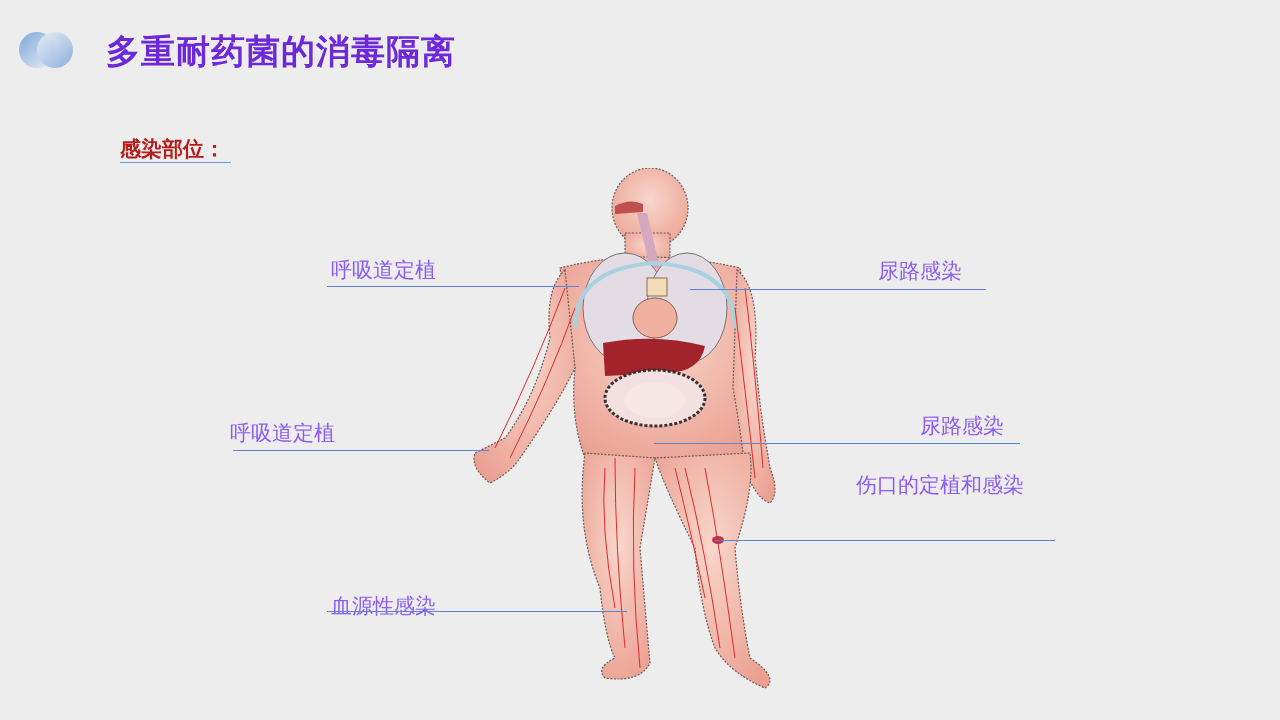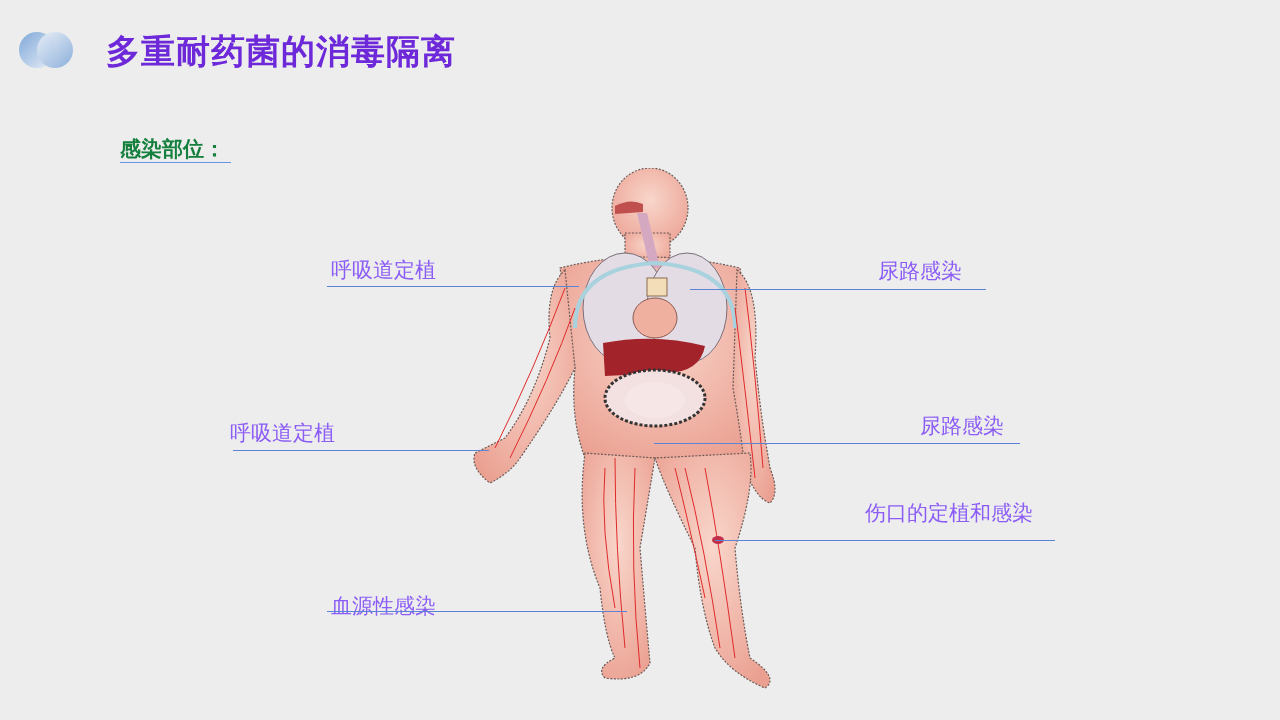--- a/index.html
+++ b/index.html
@@ -1,21 +1,21 @@
 <!DOCTYPE html>
 <html><head>
 <meta charset="utf-8">
 <style>
   html, body { margin:0; padding:0; }
   body { width:1280px; height:720px; background:#ededed; position:relative; overflow:hidden;
          font-family:"DejaVu Sans", "Liberation Sans", sans-serif; }
   .logo { position:absolute; left:18px; top:31px; width:56px; height:38px; }
   .title { position:absolute; left:100px; top:28px; font-size:34px; font-weight:bold; color:#6d28d9;
            letter-spacing:1px; line-height:46px; white-space:nowrap;margin-left:6px; }
-  .subtitle { position:absolute; left:120px; top:136px; font-size:21px; font-weight:bold; color:#15803d;
+  .subtitle { position:absolute; left:120px; top:136px; font-size:21px; font-weight:bold; color:#b91c1c;
               line-height:26px; padding-right:6px; border-bottom:1.5px solid #6a95e3; white-space:nowrap; }
   .figure { position:absolute; left:465px; top:168px; width:330px; height:530px; }
   .label { position:absolute; font-size:21px; color:#8b5cf6; line-height:26px; white-space:nowrap; }
   .leader { position:absolute; height:1px; background:#5b85d4; }
 </style>
 </head>
 <body>
 
 <svg class="logo" viewBox="0 0 56 38">
   <defs>
@@ -96,17 +96,17 @@
 
 <div class="label" style="left:878px;top:258px;">尿路感染</div>
 <div class="leader" style="left:690px;top:289px;width:296px;"></div>
 
 <div class="label" style="left:230px;top:420px;">呼吸道定植</div>
 <div class="leader" style="left:233px;top:450px;width:256px;"></div>
 
 <div class="label" style="left:920px;top:413px;text-align:center;">尿路感染</div>
 <div class="leader" style="left:654px;top:443px;width:366px;"></div>
 
-<div class="label" style="left:856px;top:500px;margin-left:9px;">伤口的定植和感染</div>
+<div class="label" style="left:856px;top:472px;">伤口的定植和感染</div>
 <div class="leader" style="left:715px;top:540px;width:340px;"></div>
 
 <div class="label" style="left:331px;top:582px;margin-top:11px;">血源性感染</div>
 <div class="leader" style="left:327px;top:611px;width:300px;"></div>
 
 </body></html>

